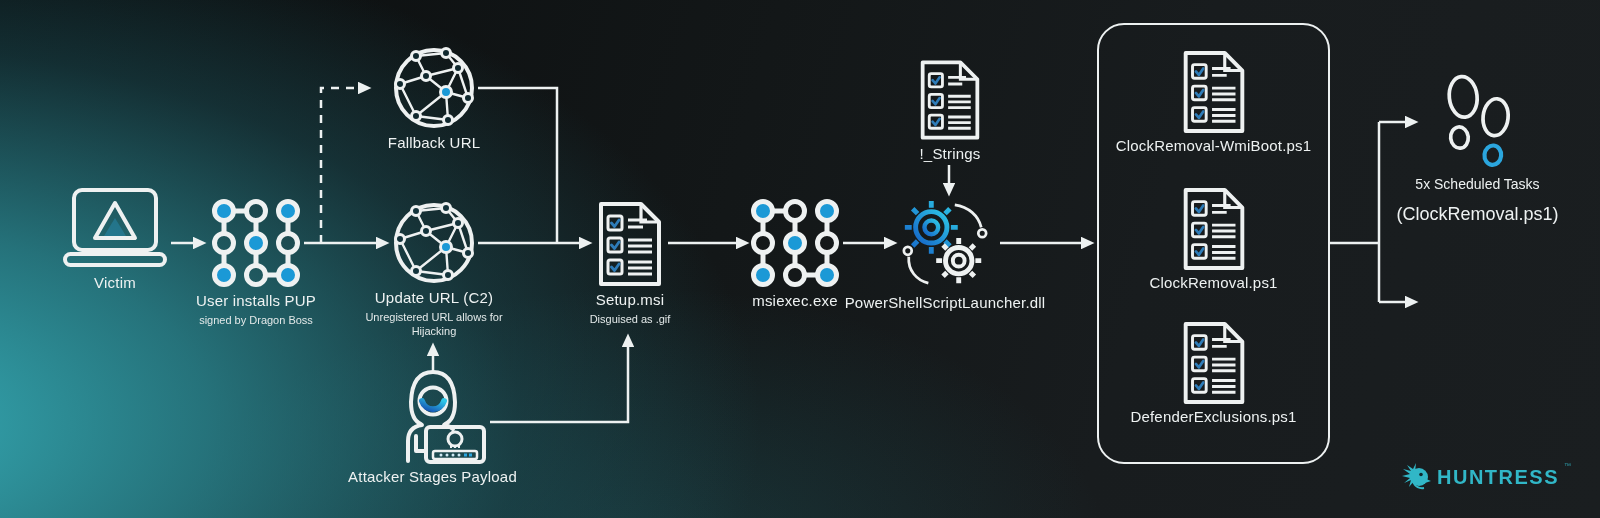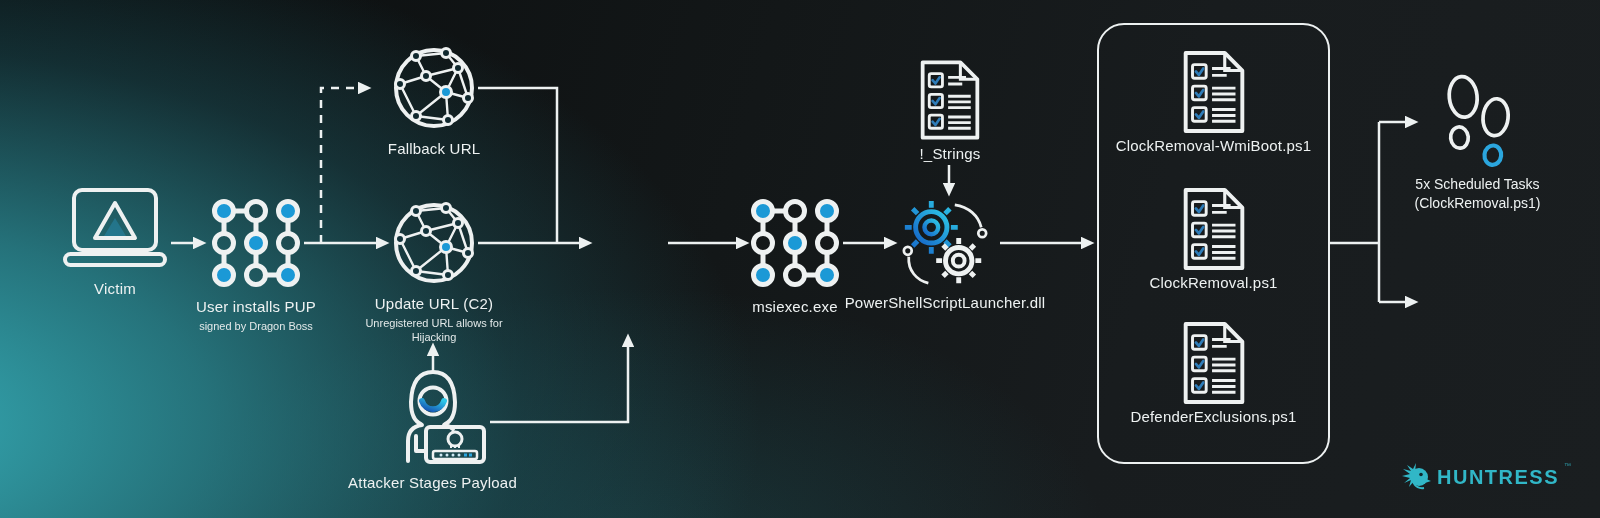--- a/index.html
+++ b/index.html
@@ -7,24 +7,24 @@
     position:relative;width:1600px;height:518px;overflow:hidden;
     font-family:"Liberation Sans",sans-serif;color:#eef2f2;
     background:
       radial-gradient(75% 135% at -8% 82%, rgba(57,186,197,.92) 0%, rgba(47,152,163,.72) 28%, rgba(33,99,109,.38) 54%, rgba(20,44,50,0) 74%),
       radial-gradient(42% 75% at 40% 108%, rgba(38,125,135,.30), rgba(0,0,0,0) 70%),
       linear-gradient(105deg,#0a0d0e 0%,#131718 45%,#181c1e 70%,#1a1e20 100%);
   }
   svg{display:block}
   .connectors{position:absolute;left:0;top:0;z-index:1}
   .node{position:absolute;display:flex;flex-direction:column;align-items:center;text-align:center;z-index:2}
-  .lbl{font-size:15px;margin-top:10px;letter-spacing:.2px;line-height:1.2;white-space:nowrap}
+  .lbl{font-size:15px;margin-top:4px;letter-spacing:.2px;line-height:1.2;white-space:nowrap}
   .sub{font-size:11px;margin-top:3px;color:#e3e9e9;line-height:1.3}
   .lbl14{font-size:14px;margin-top:5px;line-height:1.3;white-space:nowrap}
-  .sub14{font-size:14px;margin-top:1px;line-height:1.3;white-space:nowrap}
+  .sub14{font-size:18px;margin-top:10px;line-height:1.3;white-space:nowrap}
   .scriptbox{position:absolute;left:1097px;top:23px;width:229px;height:437px;
     border:2px solid #edf1f1;border-radius:27px;z-index:2}
   .script{position:absolute;left:0;width:100%;display:flex;flex-direction:column;align-items:center}
   .logo{position:absolute;left:1400px;top:460px;display:flex;align-items:center;gap:5px;z-index:2}
   .logo-text{font-size:20px;font-weight:bold;color:#31b7c7;letter-spacing:1.5px}
   .logo-tm{font-size:7px;color:#31b7c7;align-self:flex-start;margin-top:2px;opacity:.8}
 </style>
 </head>
 <body>
 
@@ -153,20 +153,39 @@
           <circle cx="81" cy="87" r="1.5"></circle>
       </g>
       <g fill="#2ba6de">
         <rect x="86" y="85.5" width="3" height="3"></rect>
           <rect x="91" y="85.5" width="3" height="3"></rect>
       </g>
     </svg>
     <div class="lbl">Attacker Stages Payload</div>
   </div>
 
+  <div class="node" style="left:550px;top:201px;width:160px">
+    <svg width="70" height="86" viewBox="0 0 70 86">
+      <path d="M6,3 H46 L64,21 V83 H6 Z" fill="none" stroke="#eef1f1" stroke-width="4" stroke-linejoin="round"></path>
+      <path d="M46,3 V21 H64" fill="none" stroke="#eef1f1" stroke-width="3.2"></path>
+      <g fill="none" stroke="#eef1f1" stroke-width="3">
+        <rect x="13" y="15" width="14" height="14" rx="2"></rect>
+          <rect x="13" y="37" width="14" height="14" rx="2"></rect>
+          <rect x="13" y="59" width="14" height="14" rx="2"></rect>
+        <path d="M33,19 H52 M33,26 H48"></path>
+        <path d="M33,39 H57 M33,45 H57 M33,51 H57"></path>
+        <path d="M33,61 H57 M33,67 H57 M33,73 H57"></path>
+      </g>
+      <g fill="none" stroke="#2e7cb8" stroke-width="2.8" stroke-linecap="round" stroke-linejoin="round">
+        <path d="M16.5,22 l3,3.5 4.5,-6.5 M16.5,44 l3,3.5 4.5,-6.5 M16.5,66 l3,3.5 4.5,-6.5"></path>
+      </g>
+    </svg>
+    <div class="lbl">Setup.msi</div>
+    <div class="sub">Disguised as .gif</div>
+  </div>
 
   <div class="node" style="left:880px;top:58px;width:140px">
     <svg width="66" height="84" viewBox="0 0 70 86">
       <path d="M6,3 H46 L64,21 V83 H6 Z" fill="none" stroke="#eef1f1" stroke-width="4" stroke-linejoin="round"></path>
       <path d="M46,3 V21 H64" fill="none" stroke="#eef1f1" stroke-width="3.2"></path>
       <g fill="none" stroke="#eef1f1" stroke-width="3">
         <rect x="13" y="15" width="14" height="14" rx="2"></rect>
           <rect x="13" y="37" width="14" height="14" rx="2"></rect>
           <rect x="13" y="59" width="14" height="14" rx="2"></rect>
         <path d="M33,19 H52 M33,26 H48"></path>

